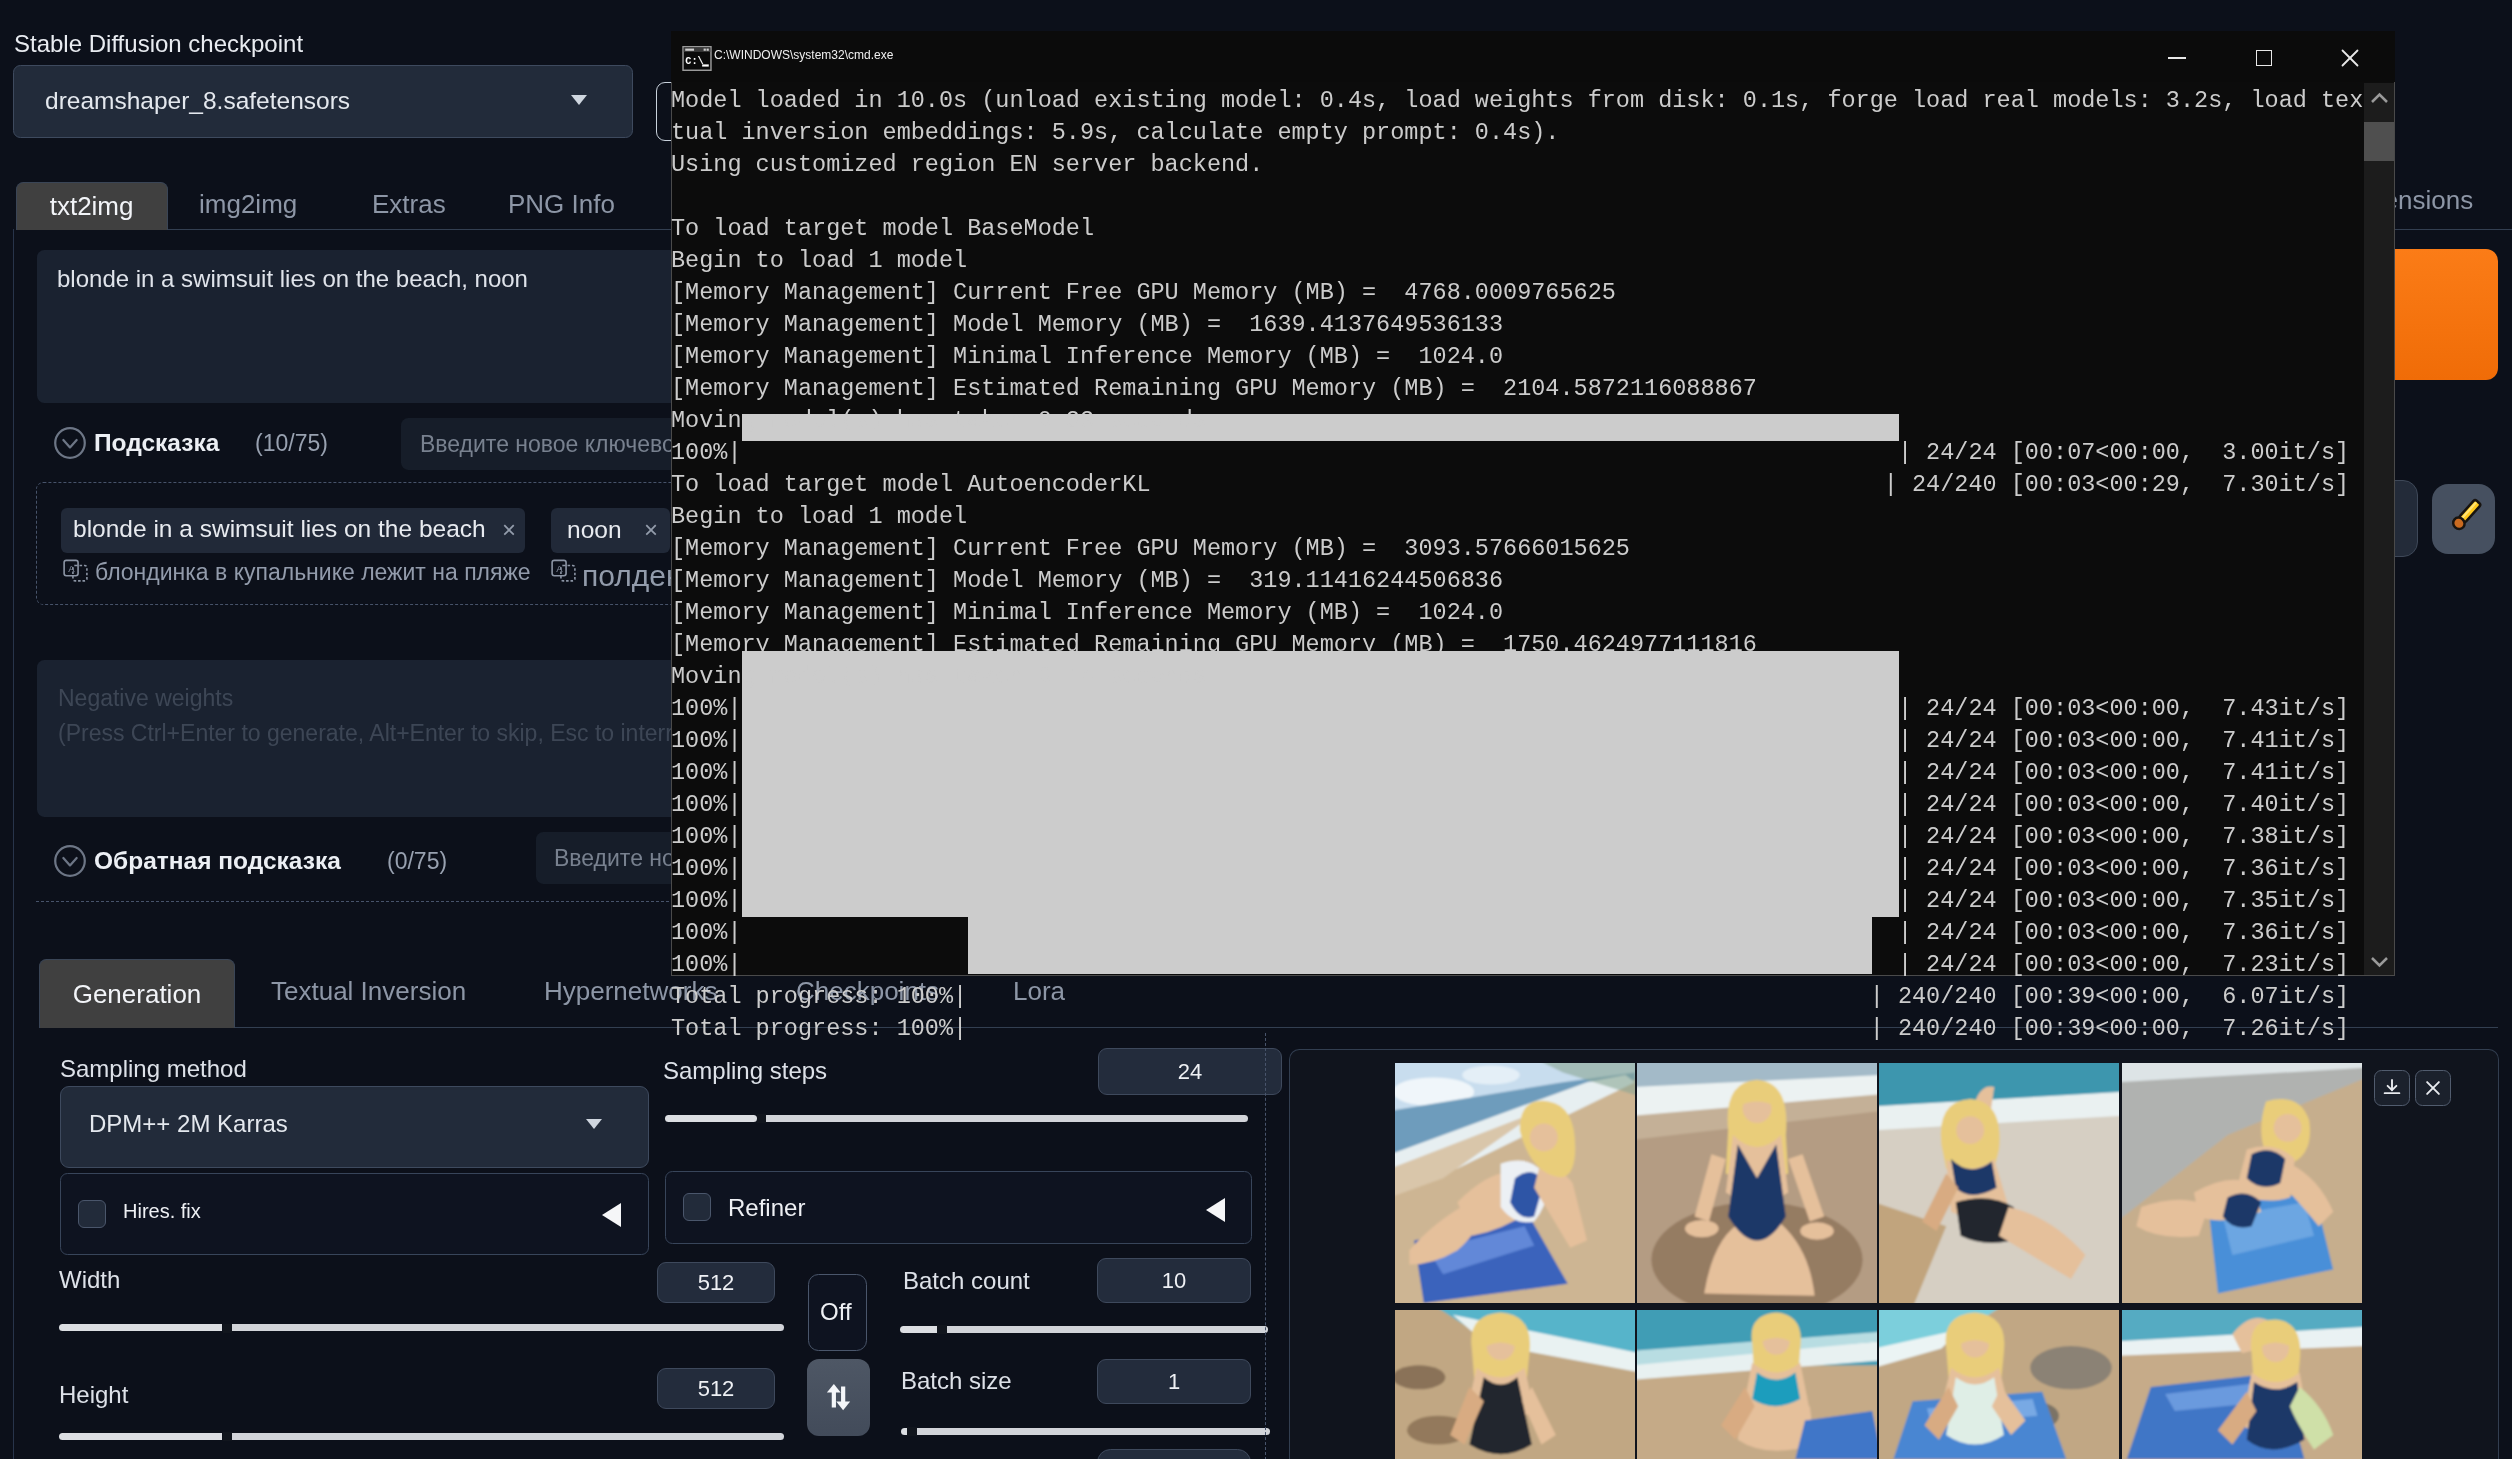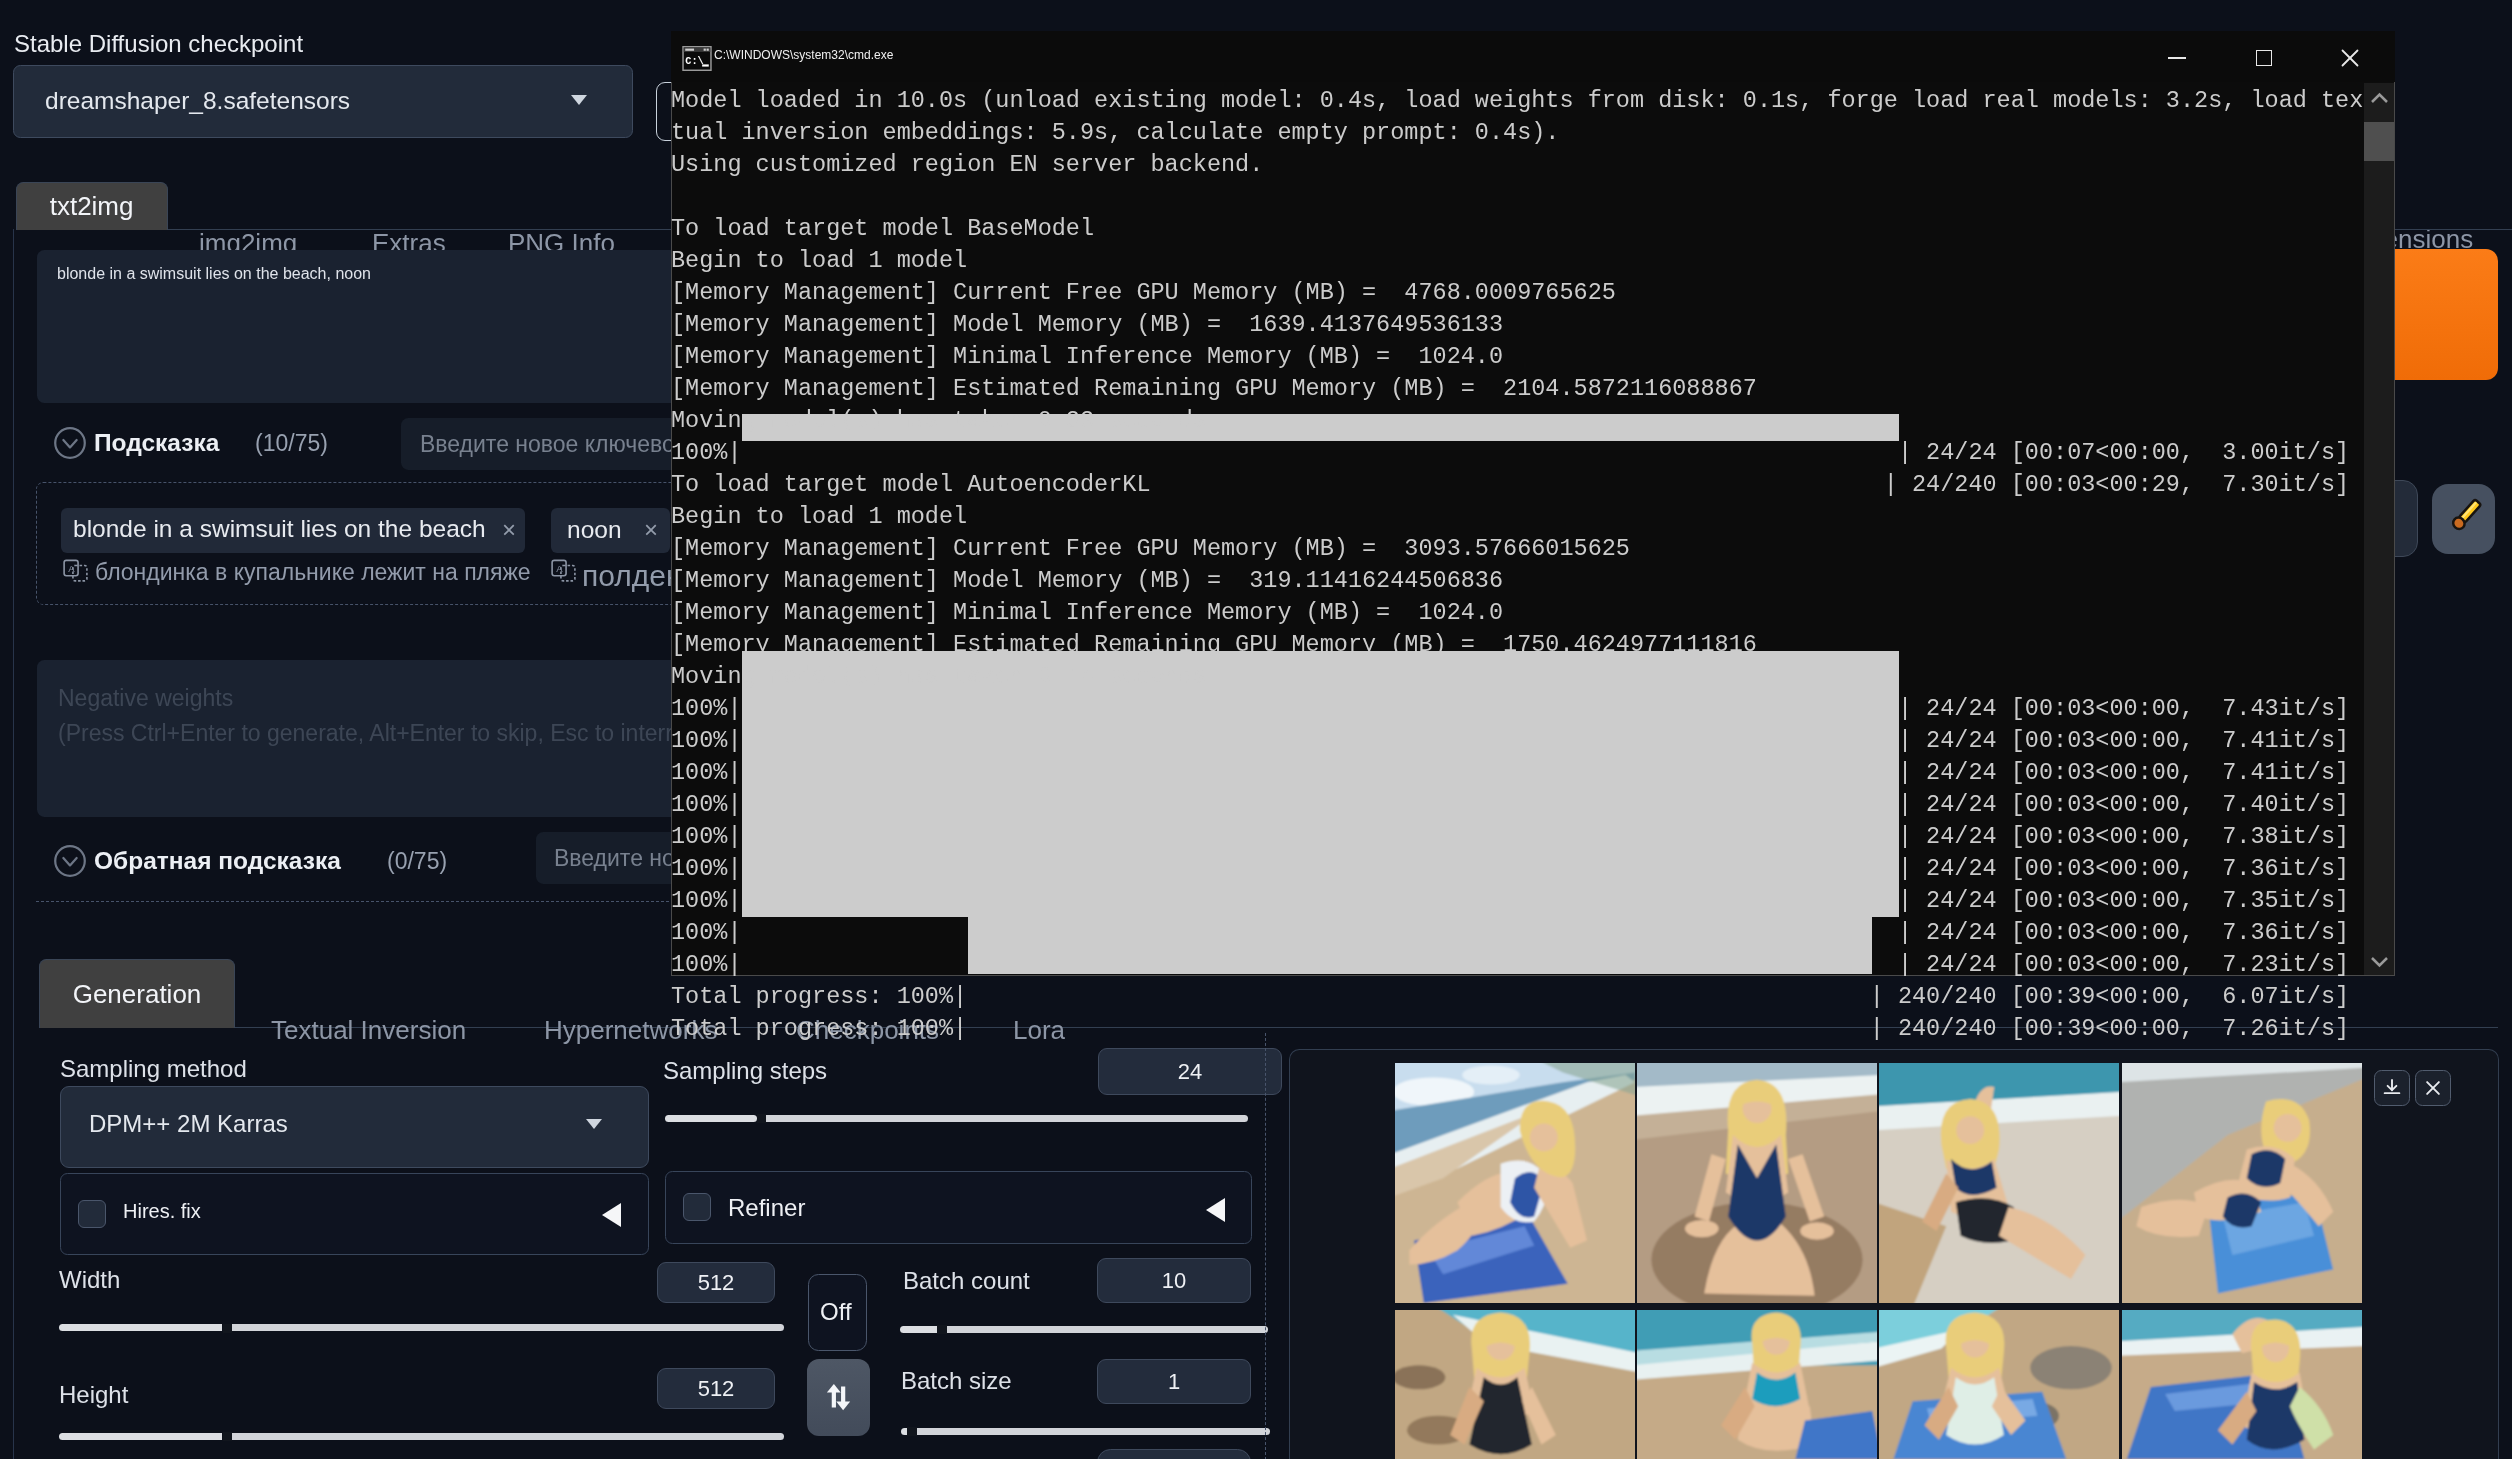--- a/index.html
+++ b/index.html
@@ -7,21 +7,21 @@
   .abs { position:absolute; }
   .lbl { color:#dde1e8; font-size:24px; }
   .muted { color:#98a1b0; }
   .inp { background:#232c3c; border:1.1px solid #3e495c; border-radius:9px;
          color:#eef0f4; font-size:22px; display:flex; align-items:center; justify-content:center; }
   .box { background:#11161f; border:1px solid #38455a; border-radius:7.4px; }
   .cbar { position:absolute; background:#cccccc; }
   .tabsel { border:1px solid #3a4556; border-bottom:none; border-radius:7.4px 7.4px 0 0;
             color:#f2f4f8; font-size:26px; display:flex; align-items:center; justify-content:center;
             background:#404040; z-index:3;}
-  .tabtxt { color:#8d96a6; font-size:26px;margin-top:39px; }
+  .tabtxt { color:#8d96a6; font-size:26px; }
   .slider { position:absolute; height:7.4px; border-radius:3.7px; }
   svg { display:block; }
 </style></head>
 <body>
 
 <div class="abs lbl" style="left:14px;top:30px;font-size:24px;color:#e8ebf0">Stable Diffusion checkpoint</div>
 <div class="abs" style="left:13.4px;top:65px;width:620px;height:73px;background:#222b3a;border:1.1px solid #3e4a5e;border-radius:7.4px"></div>
 <div class="abs" style="left:45px;top:87px;font-size:24.5px;color:#e4e8ee">dreamshaper_8.safetensors</div>
 <div class="abs" style="left:571px;top:95px;width:0;height:0;border-left:8.2px solid transparent;border-right:8.2px solid transparent;border-top:10.4px solid #cfd6df"></div>
 
@@ -29,21 +29,21 @@
 
 <div class="abs" style="left:168px;top:229px;width:2331px;height:1px;background:#333f51"></div>
 <div class="abs tabsel" style="left:15.6px;top:182px;width:152px;height:48px;">txt2img</div>
 <div class="abs tabtxt" style="left:199px;top:189px;">img2img</div>
 <div class="abs tabtxt" style="left:372px;top:189px;">Extras</div>
 <div class="abs tabtxt" style="left:508px;top:189px;">PNG Info</div>
 
 <div class="abs" style="left:12.6px;top:229px;width:1px;height:1230px;background:#28344a"></div>
 
 <div class="abs" style="left:37px;top:250px;width:742px;height:153px;background:#1a2230;border-radius:7.4px"></div>
-<div class="abs" style="left:57px;top:265px;font-size:16px;color:#dfe3ea">blonde in a swimsuit lies on the beach, noon</div>
+<div class="abs" style="left:57px;top:265px;font-size:24px;color:#dfe3ea">blonde in a swimsuit lies on the beach, noon</div>
 
 <svg class="abs" style="left:53px;top:426px" width="34" height="34" viewBox="0 0 46 46">
   <circle cx="23" cy="23" r="20" fill="none" stroke="#6d7686" stroke-width="3"></circle>
   <polyline points="14,19 23,29 32,19" fill="none" stroke="#6d7686" stroke-width="3" stroke-linecap="round" stroke-linejoin="round"></polyline>
 </svg>
 <div class="abs" style="left:94px;top:429px;font-size:24.5px;font-weight:700;color:#eceff4">Подсказка</div>
 <div class="abs muted" style="left:255px;top:430px;font-size:23px">(10/75)</div>
 <div class="abs" style="left:401px;top:418px;width:445px;height:52px;background:#161d29;border-radius:7.4px"></div>
 <div class="abs" style="left:420px;top:431px;font-size:23px;color:#78818f">Введите новое ключевое слово</div>
 

